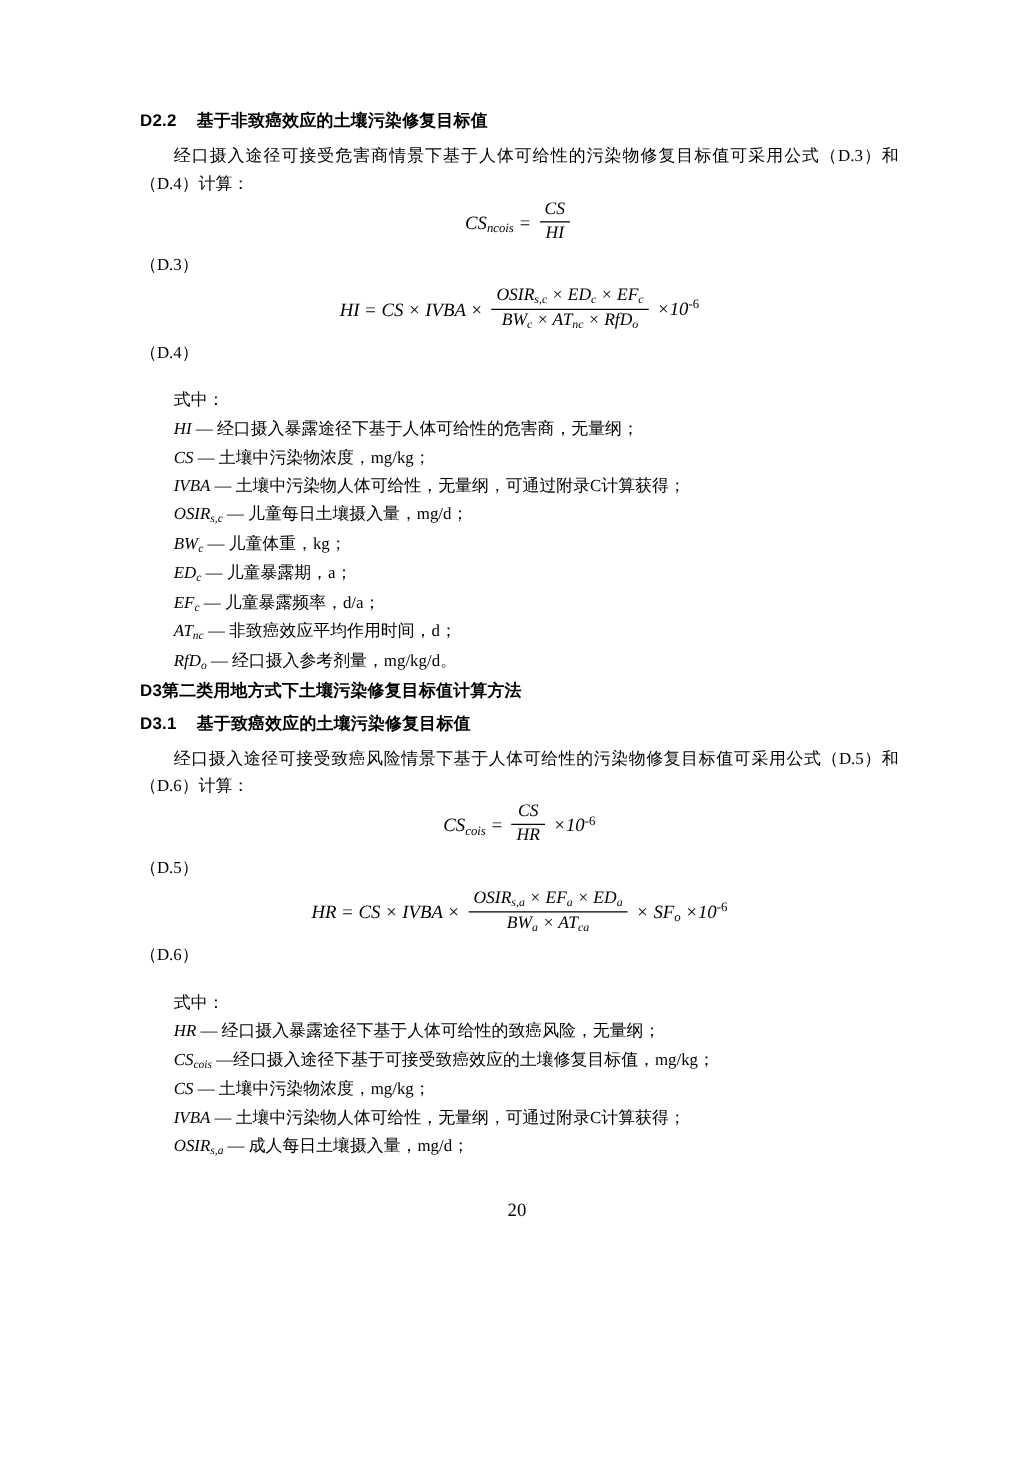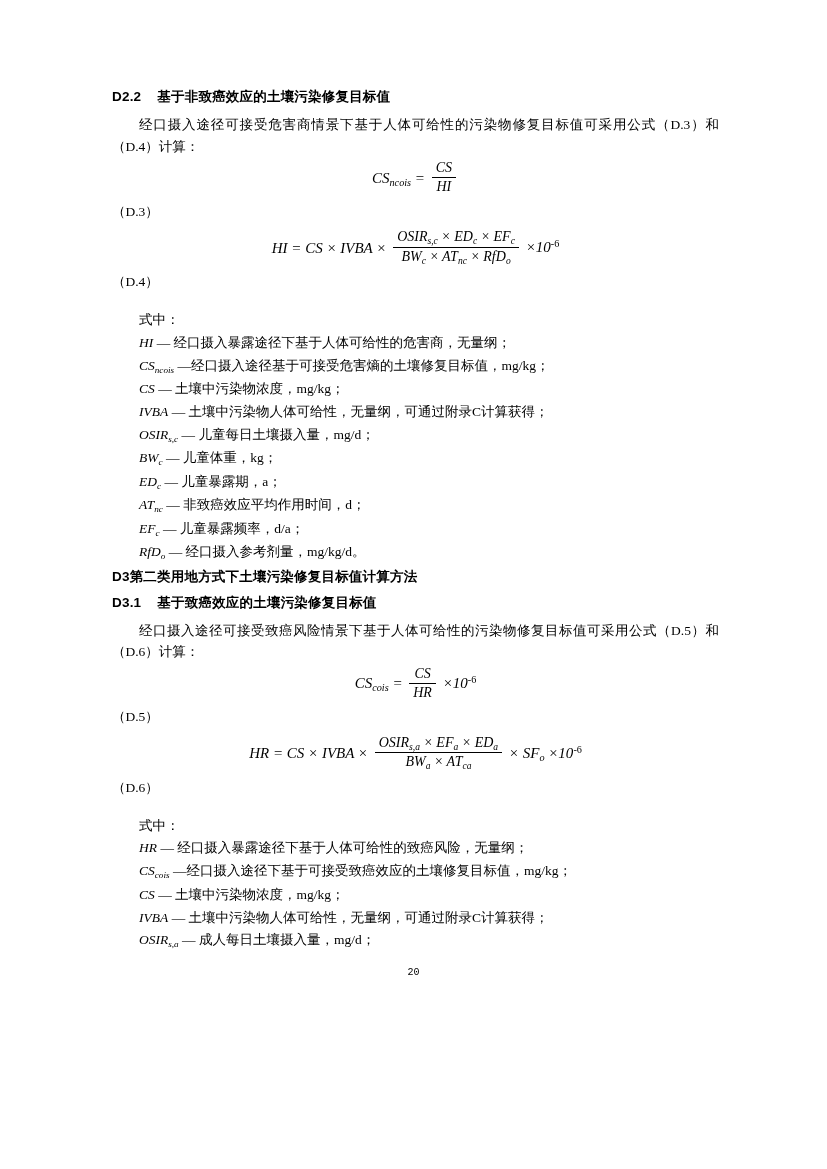--- a/index.html
+++ b/index.html
@@ -106,22 +106,22 @@
     padding-right: 4px;
   }
   .spacer-sm { height: 10px; }
   .spacer-md { height: 18px; }
   .pagenum {
     position: absolute;
     bottom: 46px;
     left: 0;
     width: 827px;
     text-align: center;
-    font-size: 10px;
-    font-family: Liberation Mono, monospace;
+    font-size: 15px;
+    font-family: Liberation Serif, serif;
   }
   .nowrap { white-space: nowrap; }
 </style>
 </head>
 <body>
 
 <div class="page">
 
   <div class="heading">
     <span class="num">D2.2</span><span class="sp"></span><span>基于非致癌效应的土壤污染修复目标值</span>
@@ -159,28 +159,27 @@
     </span>
   </div>
   <div class="eqnum">（D.4）</div>
 
   <div class="spacer-md"></div>
 
   <p class="defline">式中：</p>
 
   <div class="deflist">
     <p class="defline"><span class="sym">HI</span> <span>— 经口摄入暴露途径下基于人体可给性的危害商，无量纲；</span></p>
-    <p class="defline"><span class="sym">CS<sub>ncois</sub></span> <span>—经口摄入途径基于可接受危害熵的土壤修复目标值，mg/kg；</span></p>
     <p class="defline"><span class="sym">CS</span> <span>— 土壤中污染物浓度，mg/kg；</span></p>
     <p class="defline"><span class="sym">IVBA</span> <span>— 土壤中污染物人体可给性，无量纲，可通过附录C计算获得；</span></p>
     <p class="defline"><span class="sym">OSIR<sub>s,c</sub></span> <span>— 儿童每日土壤摄入量，mg/d；</span></p>
     <p class="defline"><span class="sym">BW<sub>c</sub></span> <span>— 儿童体重，kg；</span></p>
     <p class="defline"><span class="sym">ED<sub>c</sub></span> <span>— 儿童暴露期，a；</span></p>
+    <p class="defline"><span class="sym">EF<sub>c</sub></span> <span>— 儿童暴露频率，d/a；</span></p>
     <p class="defline"><span class="sym">AT<sub>nc</sub></span> <span>— 非致癌效应平均作用时间，d；</span></p>
-    <p class="defline"><span class="sym">EF<sub>c</sub></span> <span>— 儿童暴露频率，d/a；</span></p>
     <p class="defline"><span class="sym">RfD<sub>o</sub></span> <span>— 经口摄入参考剂量，mg/kg/d。</span></p>
   </div>
 
   <div class="heading" style="margin-top:4px;">
     <span class="num">D3</span><span>第二类用地方式下土壤污染修复目标值计算方法</span>
   </div>
 
   <div class="heading">
     <span class="num">D3.1</span><span class="sp"></span><span>基于致癌效应的土壤污染修复目标值</span>
   </div>

